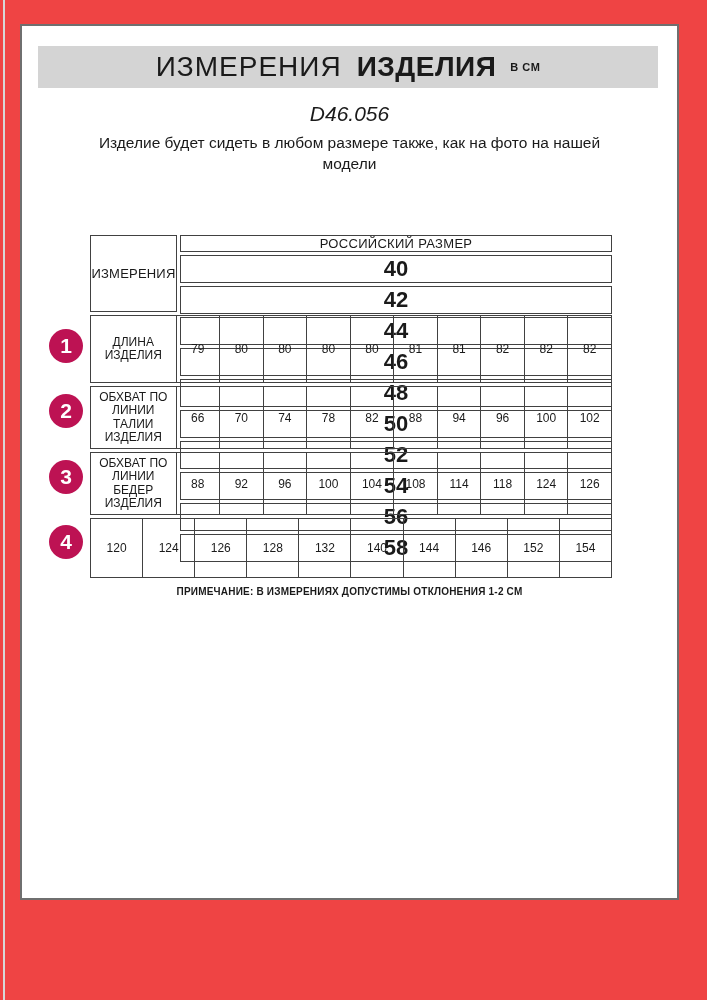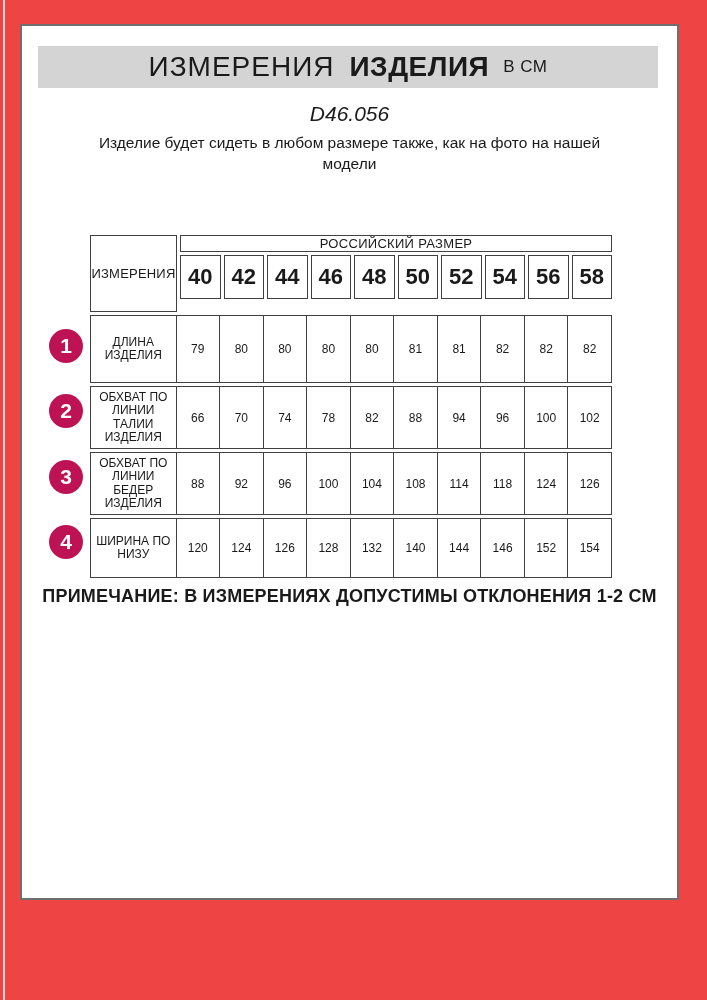--- a/index.html
+++ b/index.html
@@ -12,42 +12,42 @@
     position:absolute;left:20px;top:24px;width:659px;height:876px;
     border:2px solid #6f6f6f;box-sizing:border-box;background:#ffffff;
   }
   .frame > *{position:absolute;box-sizing:border-box;}
   .title-bar{
     left:16px;top:20px;width:620px;height:42px;background:#d4d4d4;
     display:flex;align-items:center;justify-content:center;
   }
   .title-regular{font-size:28px;font-weight:400;letter-spacing:1px;}
   .title-bold{font-size:28px;font-weight:700;margin-left:15px;letter-spacing:0.5px;}
-  .title-unit{font-size:17px;font-weight:400;margin-left:14px;letter-spacing:0.5px;}
+  .title-unit{font-size:11px;font-weight:700;margin-left:14px;letter-spacing:0.5px;}
   .product-code{left:0;top:76px;width:100%;text-align:center;font-size:21px;line-height:24px;font-style:italic;}
   .para{
     left:0;top:0;width:100%;text-align:center;font-size:15.5px;line-height:21px;
     white-space:pre-line;margin:0;
   }
   .p1{top:106px;}
   .p2{top:152px;}
   .tbl{left:68px;top:209px;width:522px;}
   .tbl, .tbl *{box-sizing:border-box;}
   .thead{display:flex;}
   .cell-izm{
     width:87px;height:77px;border:1.5px solid #414141;
     display:flex;align-items:center;justify-content:center;
     font-size:13px;letter-spacing:0.2px;
   }
   .head-right{flex:1;margin-left:3px;}
   .ros-bar{
     height:17px;border:1.5px solid #414141;margin-bottom:3px;
     display:flex;align-items:center;justify-content:center;font-size:13px;letter-spacing:0.3px;
   }
-  .sizes{display:flex;gap:3px;height:44px;}
+  .sizes{display:flex;gap:3px;height:57px;flex-direction:column;}
   .size-cell{
     flex:1;border:1.5px solid #414141;
     display:flex;align-items:center;justify-content:center;
     font-size:22px;font-weight:700;
   }
   .trow{
     display:flex;border:1.5px solid #414141;margin-top:3px;width:522px;position:relative;
   }
   .r1{height:68px;}
   .r2{height:63px;}
@@ -68,21 +68,21 @@
     width:34px;height:34px;border-radius:50%;background:#bd1253;color:#ffffff;
     display:flex;align-items:center;justify-content:center;
     font-size:21px;font-weight:700;left:27px;
   }
   .badge-1{top:303px;}
   .badge-2{top:368px;}
   .badge-3{top:434px;}
   .badge-4{top:499px;}
   .note{
     left:0;top:560px;width:100%;text-align:center;
-    font-size:18px;font-weight:700;letter-spacing:0.2px;
+    font-size:10px;font-weight:700;letter-spacing:0.2px;
   }
 </style>
 </head>
 <body>
 
 <div class="page">
   <div class="edge-line"></div>
   <div class="frame">
 
     <div class="title-bar">
@@ -165,22 +165,20 @@
             <div class="val-cell">104</div>
             <div class="val-cell">108</div>
             <div class="val-cell">114</div>
             <div class="val-cell">118</div>
             <div class="val-cell">124</div>
             <div class="val-cell">126</div>
           </div>
       </div>
 
       <div class="trow r4">
-        <div class="label-cell">ШИРИНА ПО
-НИЗУ</div>
         <div class="vals">
             <div class="val-cell">120</div>
             <div class="val-cell">124</div>
             <div class="val-cell">126</div>
             <div class="val-cell">128</div>
             <div class="val-cell">132</div>
             <div class="val-cell">140</div>
             <div class="val-cell">144</div>
             <div class="val-cell">146</div>
             <div class="val-cell">152</div>

